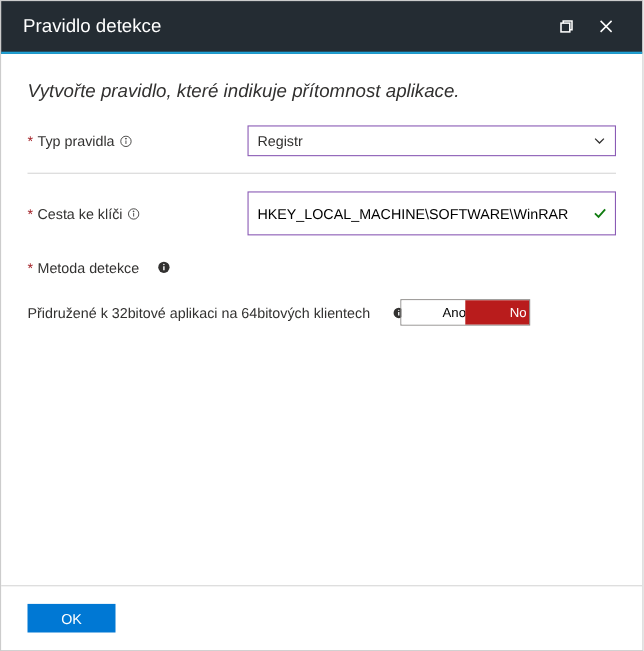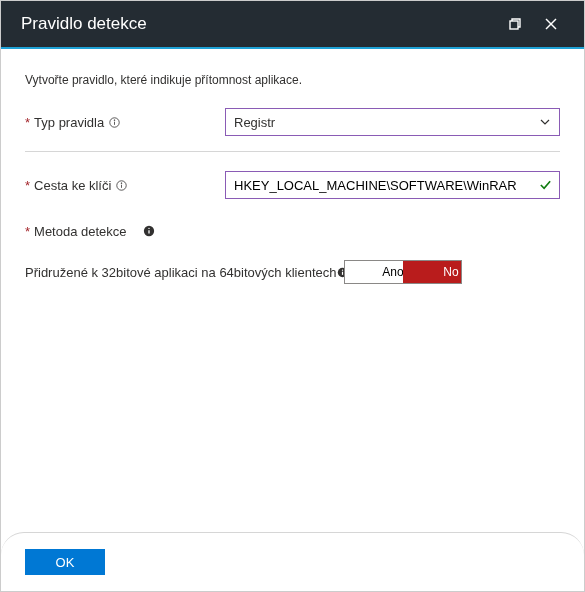--- a/index.html
+++ b/index.html
@@ -42,23 +42,24 @@
     display: inline-flex;
     align-items: center;
     justify-content: center;
     color: #fff;
     cursor: pointer;
   }
   .content {
     padding: 24px 24px 10px 24px;
   }
   .subtitle {
-    font-size: 12px;
+    font-size: 17px;
     color: #323130;
     margin-bottom: 18px;
+    font-style: italic;
   }
   .form-row {
     display: flex;
     align-items: center;
     min-height: 34px;
     margin-bottom: 12px;
   }
   .label-col {
     width: 200px;
     display: flex;
@@ -93,21 +94,21 @@
     cursor: pointer;
     font-size: 13px;
   }
   .chevron {
     width: 12px;
     height: 12px;
     color: #323130;
   }
   .text-input {
     width: 100%;
-    height: 28px;
+    height: 40px;
     border: 1px solid #8a8886;
     padding: 0 28px 0 8px;
     font-size: 13px;
     font-family: inherit;
     outline: none;
   }
   .text-input.filled {
     border: 1px solid #8a5bb5;
   }
   .input-wrapper {
@@ -129,21 +130,21 @@
   }
   .toggle-row {
     display: flex;
     align-items: center;
     margin-top: 6px;
     font-size: 13px;
   }
   .toggle-label {
     display: flex;
     align-items: center;
-    gap: 0;
+    gap: 20px;
   }
   .toggle-group {
     display: inline-flex;
     margin-left: 0px;
     border: 1px solid #8a8886;
     height: 24px;
   }
   .toggle-btn {
     width: 58px;
     height: 22px;
@@ -160,21 +161,20 @@
     background: #b91c1c;
     color: #fff;
   }
   .footer {
     position: absolute;
     bottom: 0;
     left: 0;
     right: 0;
     border-top: 1px solid #d6d6d6;
     padding: 16px 24px;
-    border-radius: 23px;
   }
   .ok-btn {
     background: #0078d4;
     color: #fff;
     border: none;
     height: 26px;
     width: 80px;
     font-size: 13px;
     cursor: pointer;
   }

